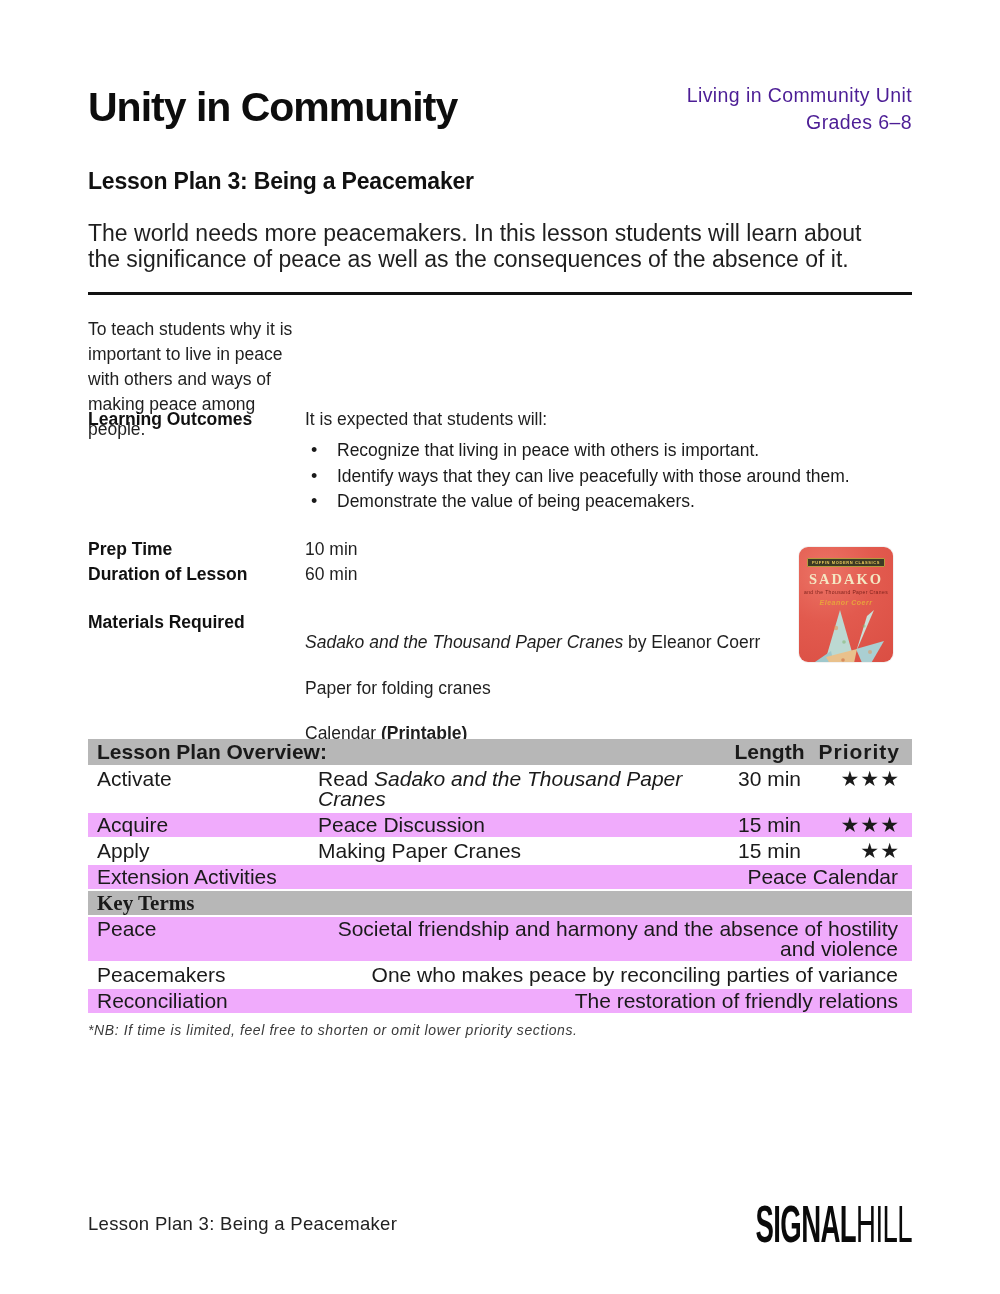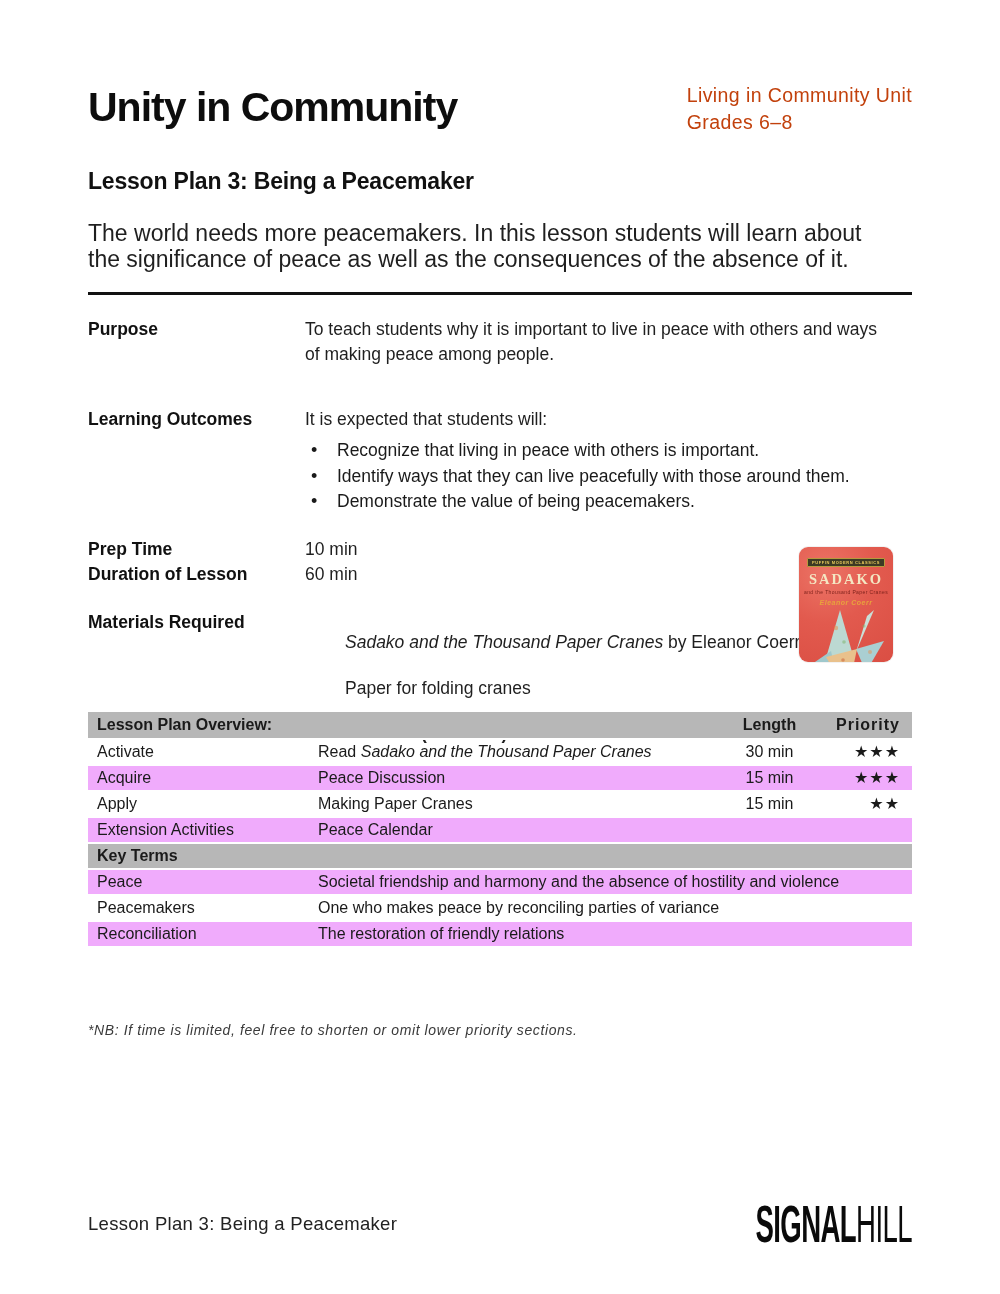--- a/index.html
+++ b/index.html
@@ -11,42 +11,42 @@
     background:#ffffff;
     font-family:"Liberation Sans", sans-serif;
     color:#1a1a1a;
     overflow:hidden;
   }
   .abs { position:absolute; left:88px; right:88px; }
 
   
   .header { top:82px; display:flex; justify-content:space-between; align-items:flex-start; }
   .doc-title { font-size:41px; font-weight:900; letter-spacing:-1px; color:#0d0d0d; line-height:50px; }
-  .header-right { font-size:19.5px; line-height:27px; font-weight:400; color:#c2410c; letter-spacing:0.4px; }
+  .header-right { text-align:right; font-size:19.5px; line-height:27px; font-weight:400; color:#4c1d95; letter-spacing:0.4px; }
 
   .lesson-heading { top:168px; font-size:23px; font-weight:800; color:#111; letter-spacing:-0.2px; }
 
   .intro { top:220px; font-size:23px; line-height:26px; max-width:800px; color:#1f1f1f; }
 
   .rule { top:292px; height:3px; background:#111; }
 
   
   .drow { display:grid; grid-template-columns:217px 1fr; font-size:17.5px; line-height:25px; }
   .dlabel { font-weight:bold; color:#111; }
   .dvalue { max-width:585px; color:#1f1f1f; }
   .row-purpose { top:317px; }
   .row-outcomes { top:391px;margin-top:16px; }
   .row-bullets { top:438px; }
   .bullets { list-style:none; }
   .bullets li { display:flex; line-height:25.5px; }
   .bullets li .dot-icon { width:32px; padding-left:6px; }
   .bullets li .dot-icon::before { content:"•"; font-size:18px; }
   .row-prep { top:537px; }
   .row-duration { top:562px; }
-  .row-materials { top:610px;gap:40px; }
+  .row-materials { top:610px; }
   .mline { line-height:25.5px;margin-top:20px; }
   .it { font-style:italic; }
   .bd { font-weight:bold; }
 
   
   .book {
     position:absolute; left:799px; top:547px; width:94px; height:115px;
     border-radius:9px;
     background:radial-gradient(circle at 28% 22%, #ec7466 0%, #e25a4e 45%, #da4e43 100%);
     box-shadow:0 0 0 1px rgba(0,0,0,0.05);
@@ -62,31 +62,31 @@
   }
   .book-title {
     margin-top:3px; font-family:"Liberation Serif", serif;
     font-size:14.5px; letter-spacing:2px; color:#f4e7c3; font-weight:bold;
   }
   .book-subtitle { margin-top:1px; font-size:5px; color:#7e221c; letter-spacing:0.4px; }
   .book-author { margin-top:4px; font-size:7px; color:#e8a33c; font-style:italic; font-weight:bold; letter-spacing:0.5px; }
   .book-crane { margin-top:2px; }
 
   
-  .tbl { top:712px; font-size:16px; }
+  .tbl { top:739px; font-size:21px; }
   .trow { display:grid; grid-template-columns:230px 1fr 95px 95px; border-bottom:2px solid #fff; padding:2px 0; line-height:20px; }
   .trow .c1 { padding-left:9px; }
   .trow .c3 { text-align:center; }
   .trow .c4 { text-align:right; padding-right:12px; letter-spacing:1px; }
   .thead { background:#b7b7b7; font-weight:bold; padding:3px 0; }
   .thead .c1 { grid-column:1/3; }
   .g { background:#f0abfc; }
-  .section-row { background:#b7b7b7; font-weight:bold; }
+  .section-row { background:#b7b7b7; font-weight:bold;font-family:Liberation Serif, serif; }
   .section-row .c1 { grid-column:1/5; }
-  .wide .c2 { grid-column:2/5; padding-right:14px; }
+  .wide .c2 { grid-column:2/5; padding-right:14px;text-align:right; }
 
   
   .note { top:1022px; font-size:14px; font-style:italic; color:#3a3a3a; letter-spacing:0.6px; }
 
   
   .footer { top:1198px; display:flex; justify-content:space-between; align-items:flex-end; }
   .footer-text { font-size:18.5px; color:#222; letter-spacing:0.3px; line-height:52px; }
   .logo { white-space:nowrap; transform:scale(0.60,1.12); transform-origin:right bottom; font-size:46px; color:#0a0a0a; letter-spacing:-1px; line-height:46px; }
   .logo .heavy { font-weight:900; }
   .logo .light { font-weight:400; }
@@ -104,21 +104,20 @@
     </div>
   </div>
 
   <h2 class="abs lesson-heading">Lesson Plan 3: Being a Peacemaker</h2>
 
   <p class="abs intro">The world needs more peacemakers. In this lesson students will learn about the significance of peace as well as the consequences of the absence of it.</p>
 
   <div class="abs rule"></div>
 
   <div class="abs drow row-purpose">
-    <div class="dlabel">Purpose</div>
     <div class="dvalue">To teach students why it is important to live in peace with others and ways of making peace among people.</div>
   </div>
 
   <div class="abs drow row-outcomes">
     <div class="dlabel">Learning Outcomes</div>
     <div class="dvalue">It is expected that students will:</div>
   </div>
 
   <div class="abs drow row-bullets">
     <div></div>

